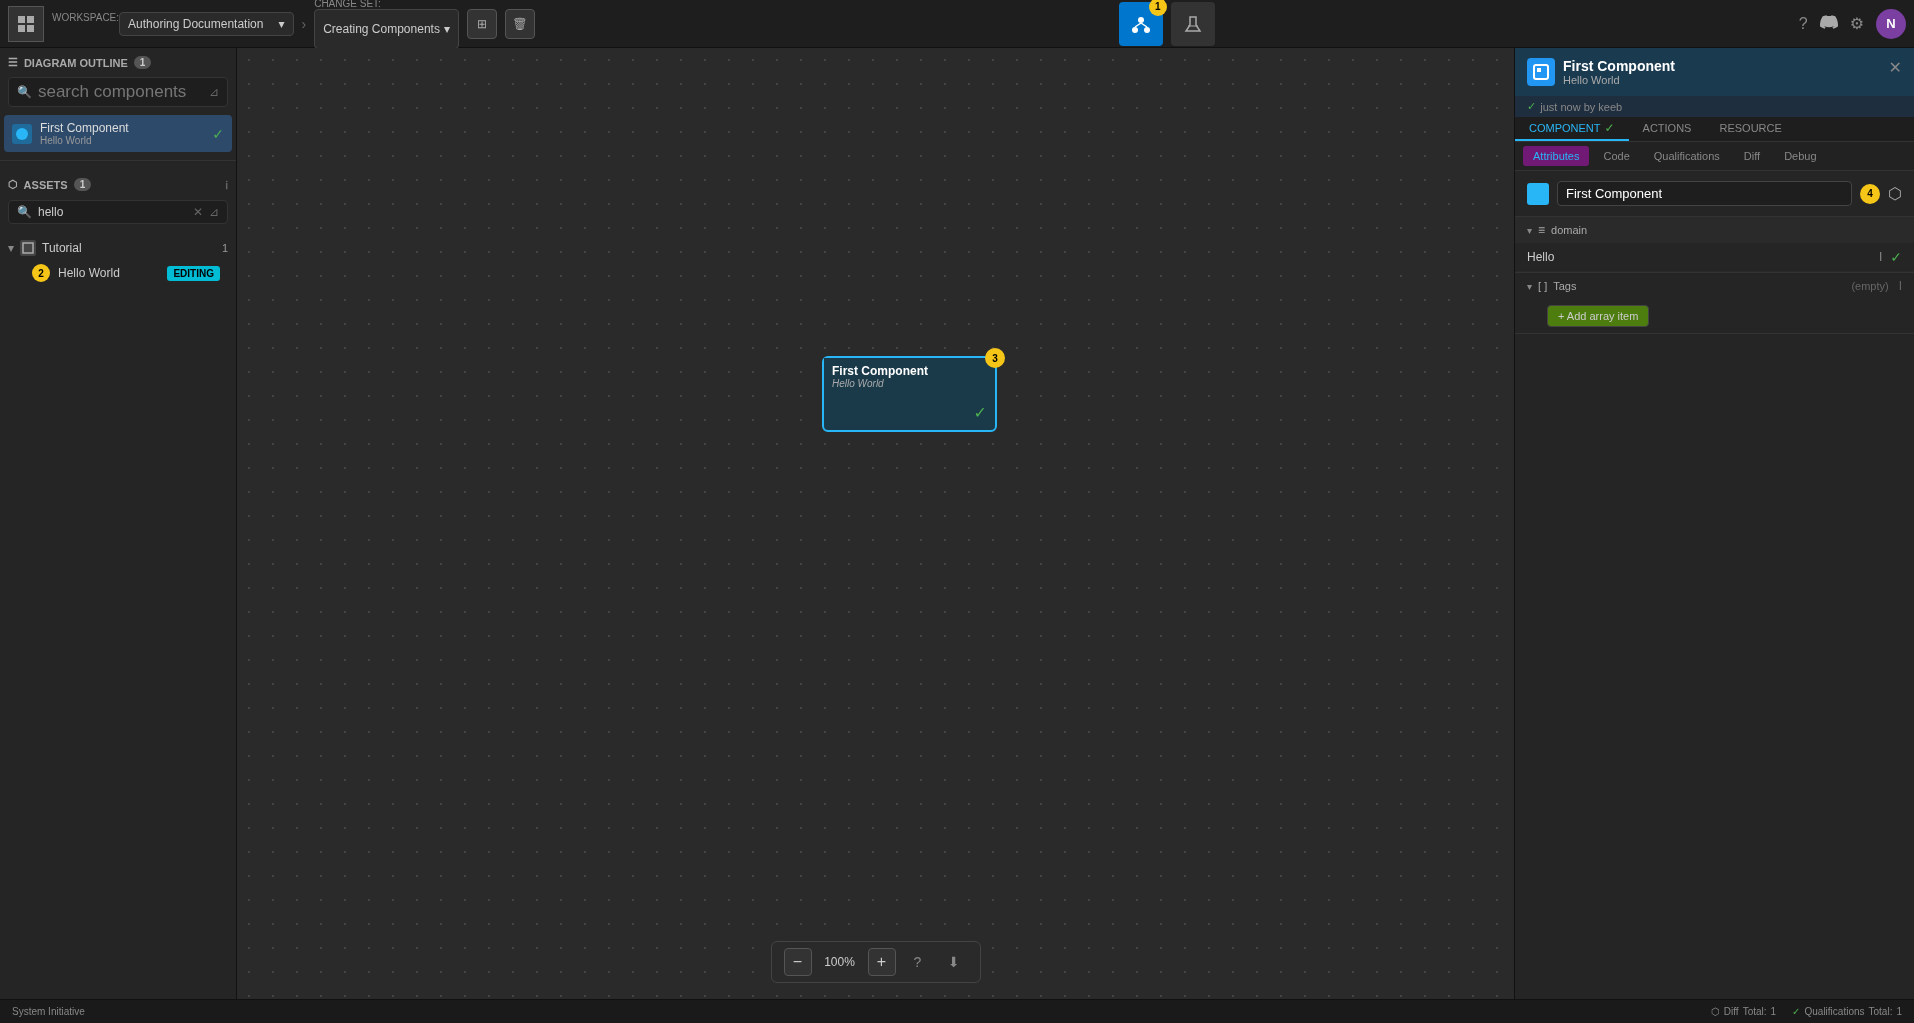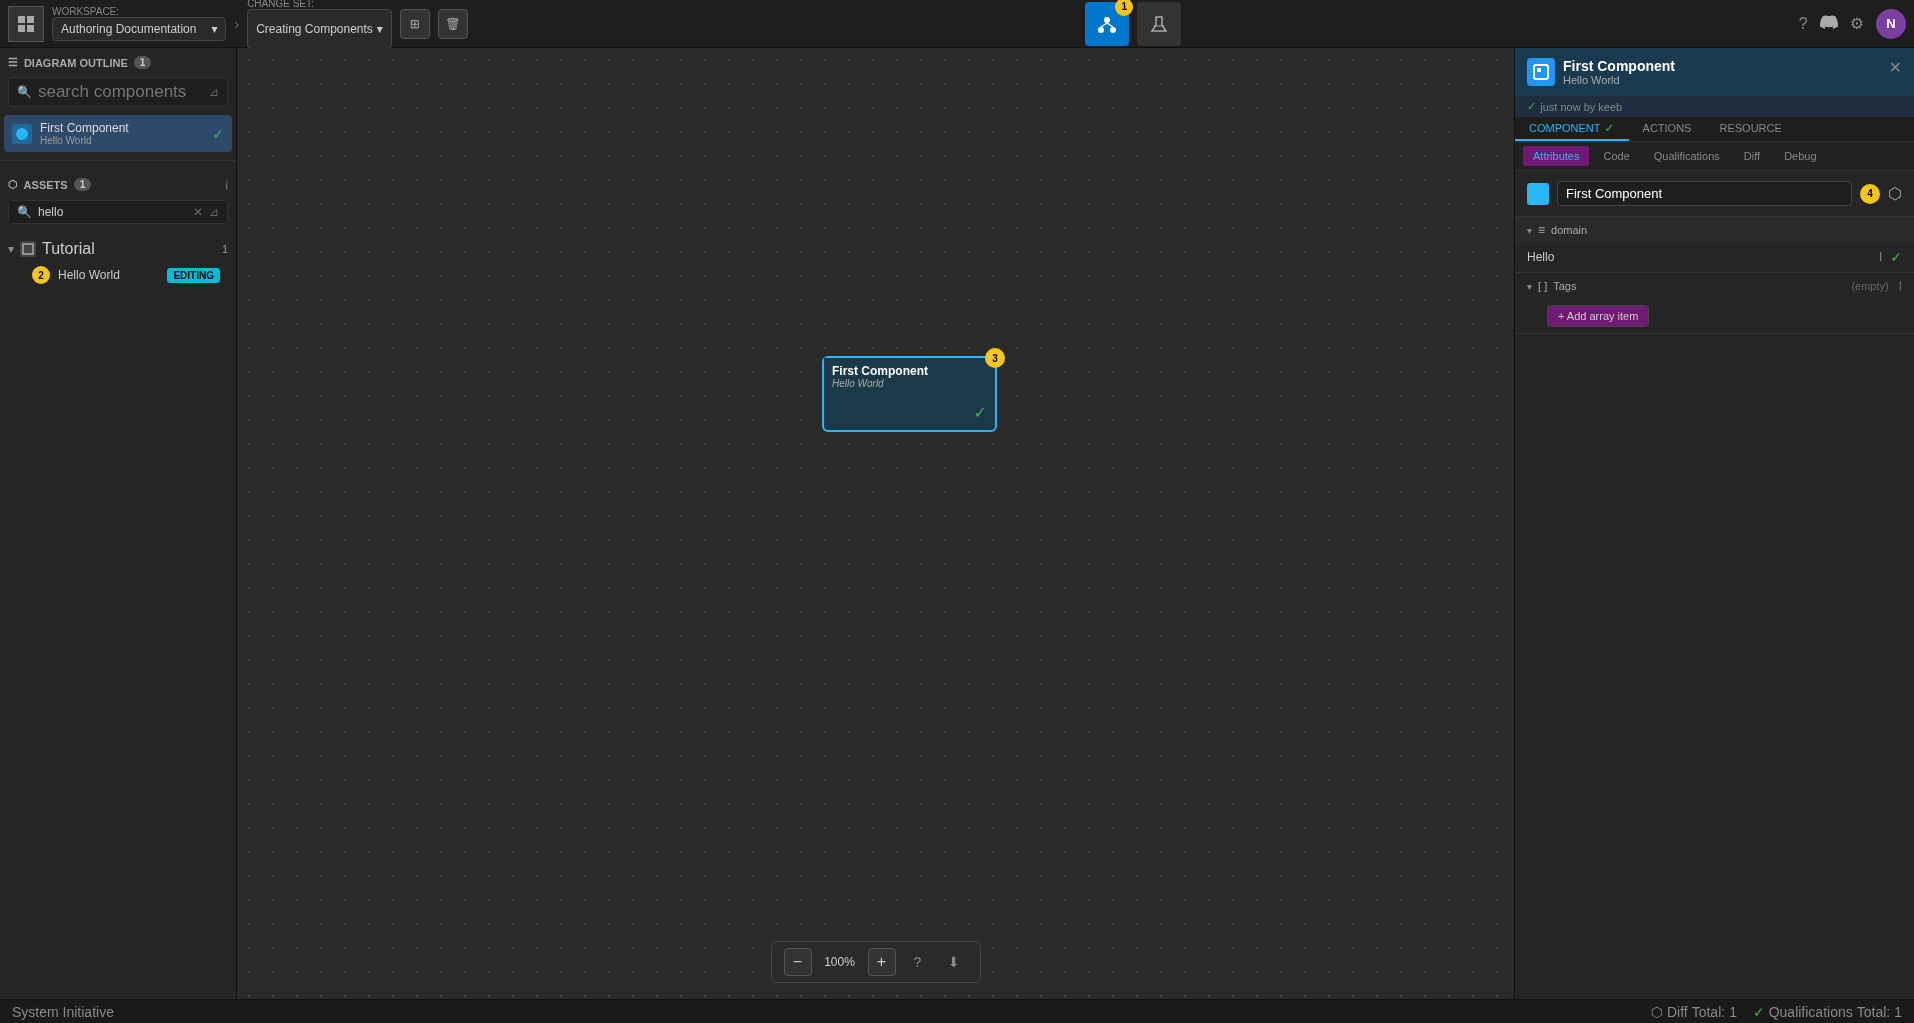--- a/index.html
+++ b/index.html
@@ -38,21 +38,21 @@
     .component-icon { width: 20px; height: 20px; background: #1e6b9c; border-radius: 3px; display: flex; align-items: center; justify-content: center; flex-shrink: 0; }
     .check-circle { color: #4caf50; font-size: 14px; margin-left: auto; }
     .sidebar-divider { height: 1px; background: #333; margin: 8px 0; }
     .assets-header { display: flex; align-items: center; gap: 6px; padding: 8px; color: #aaa; font-size: 11px; font-weight: bold; text-transform: uppercase; }
     .assets-search { display: flex; align-items: center; background: #1e1e1e; border: 1px solid #333; border-radius: 4px; padding: 4px 8px; margin: 0 8px 8px; gap: 6px; }
     .assets-search input { background: transparent; border: none; outline: none; color: #ccc; font-size: 12px; width: 100%; }
     .clear-btn { color: #666; cursor: pointer; }
     .tutorial-group { padding: 4px 8px; }
     .tutorial-header { display: flex; align-items: center; gap: 6px; padding: 4px 0; cursor: pointer; }
     .tutorial-icon { width: 16px; height: 16px; background: #444; border-radius: 2px; display: flex; align-items: center; justify-content: center; }
-    .tutorial-label { font-size: 16px; color: #ccc; flex: 1; }
+    .tutorial-label { font-size: 12px; color: #ccc; flex: 1; }
     .tutorial-count { font-size: 11px; color: #999; }
     .asset-item { display: flex; align-items: center; gap: 8px; padding: 4px 8px 4px 24px; cursor: pointer; }
     .asset-name { font-size: 12px; color: #ccc; flex: 1; }
     .editing-badge { background: #00bcd4; color: #000; font-size: 10px; font-weight: bold; padding: 2px 6px; border-radius: 3px; }
     .yellow-circle-badge { background: #f5c518; color: #000; border-radius: 50%; width: 18px; height: 18px; font-size: 10px; font-weight: bold; display: flex; align-items: center; justify-content: center; }
 
     
     .canvas { flex: 1; background-color: #2a2a2a; background-image: radial-gradient(circle, #444 1px, transparent 1px); background-size: 24px 24px; position: relative; overflow: hidden; }
 
     
@@ -95,41 +95,41 @@
     .attr-section-arrow { color: #888; font-size: 10px; }
     .attr-section-icon { color: #aaa; font-size: 12px; }
     .attr-section-label { font-size: 11px; color: #aaa; flex: 1; }
     .attr-row { display: flex; align-items: center; padding: 6px 12px; border-bottom: 1px solid #2a2a2a; }
     .attr-field-input { flex: 1; background: transparent; border: none; outline: none; color: #ccc; font-size: 12px; }
     .attr-check { color: #4caf50; font-size: 14px; }
     .attr-sub-section { border-bottom: 1px solid #333; }
     .attr-sub-header { display: flex; align-items: center; gap: 6px; padding: 6px 12px; background: #252525; cursor: pointer; }
     .attr-tags-empty { color: #666; font-size: 11px; margin-left: auto; }
     .add-array-row { padding: 6px 12px 6px 32px; }
-    .add-array-btn { display: flex; align-items: center; gap: 4px; background: #701a75; border: 1px solid #444; border-radius: 4px; padding: 4px 10px; cursor: pointer; color: #ccc; font-size: 11px; width: fit-content; }
-
-    
-    .status-bar { height: 24px; background: #1a1a1a; border-top: 1px solid #111; display: flex; align-items: center; padding: 0 12px; gap: 16px; font-size: 14px; color: #888; }
+    .add-array-btn { display: flex; align-items: center; gap: 4px; background: #4d7c0f; border: 1px solid #444; border-radius: 4px; padding: 4px 10px; cursor: pointer; color: #ccc; font-size: 11px; width: fit-content; }
+
+    
+    .status-bar { height: 24px; background: #1a1a1a; border-top: 1px solid #111; display: flex; align-items: center; padding: 0 12px; gap: 16px; font-size: 10px; color: #888; }
     .status-item { display: flex; align-items: center; gap: 4px; }
     .status-right { margin-left: auto; display: flex; gap: 16px; }
     .status-check { color: #4caf50; }
   </style>
 </head>
 <body>
 
 <div class="top-bar">
   <div class="workspace-logo">
     <svg viewBox="0 0 20 20" fill="none">
       <rect x="2" y="2" width="7" height="7" fill="#aaa"></rect>
       <rect x="11" y="2" width="7" height="7" fill="#aaa"></rect>
       <rect x="2" y="11" width="7" height="7" fill="#aaa"></rect>
       <rect x="11" y="11" width="7" height="7" fill="#aaa"></rect>
     </svg>
   </div>
-  <div style="display:flex;flex-direction:column;">
+  <div style="display:flex;flex-direction:row;">
     <span class="workspace-label">WORKSPACE:</span>
     <div class="workspace-name">
       <span>Authoring Documentation</span>
       <span>▾</span>
     </div>
   </div>
   <span class="arrow-label">›</span>
   <div style="display:flex;flex-direction:column;">
     <span class="workspace-label">CHANGE SET:</span>
     <div class="changeset-name">

